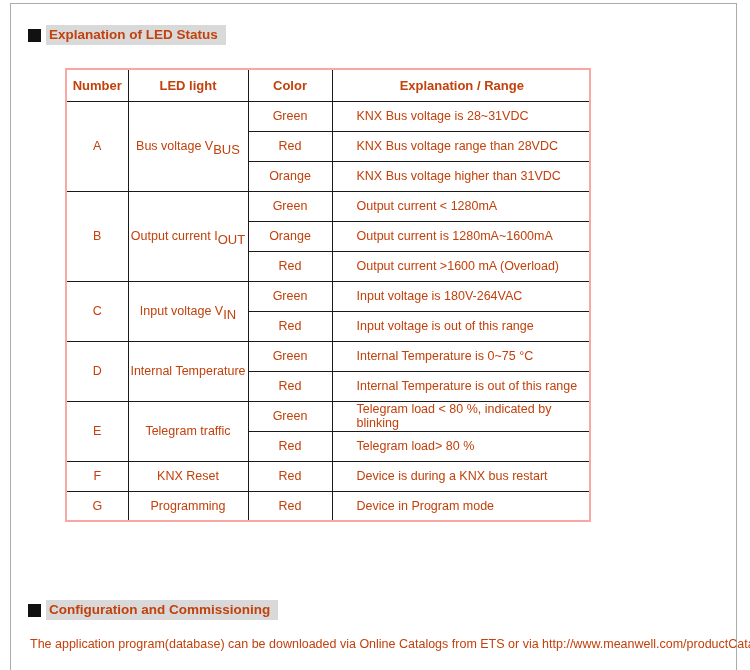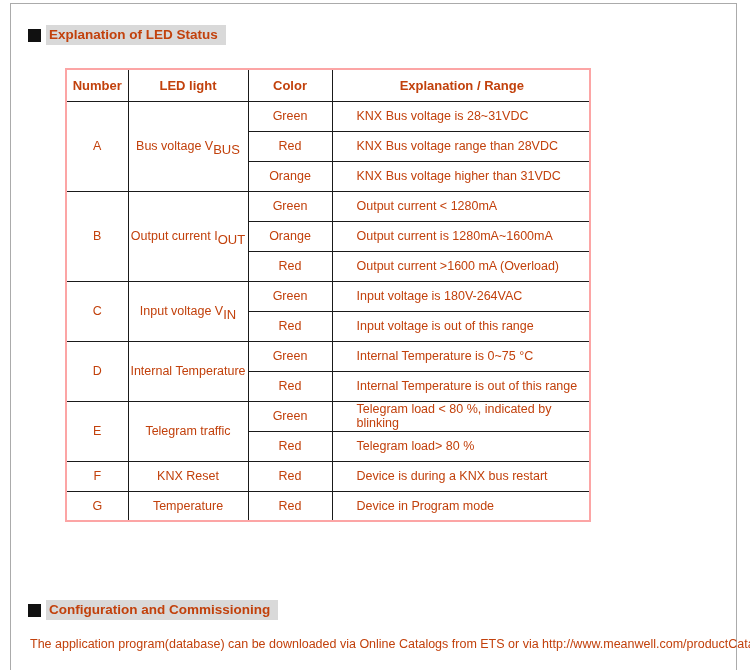--- a/index.html
+++ b/index.html
@@ -179,21 +179,21 @@
 
       <tr>
         <td class="c-num">F</td>
         <td class="c-led">KNX Reset</td>
         <td class="c-color">Red</td>
         <td class="c-expl">Device is during a KNX bus restart</td>
       </tr>
 
       <tr>
         <td class="c-num">G</td>
-        <td class="c-led">Temperature</td>
+        <td class="c-led">Programming</td>
         <td class="c-color">Red</td>
         <td class="c-expl">Device in Program mode</td>
       </tr>
     </tbody>
   </table>
 
   <div class="section-heading heading-2">
     <div class="bullet"></div>
     <span class="heading-text">Configuration and Commissioning</span>
   </div>

